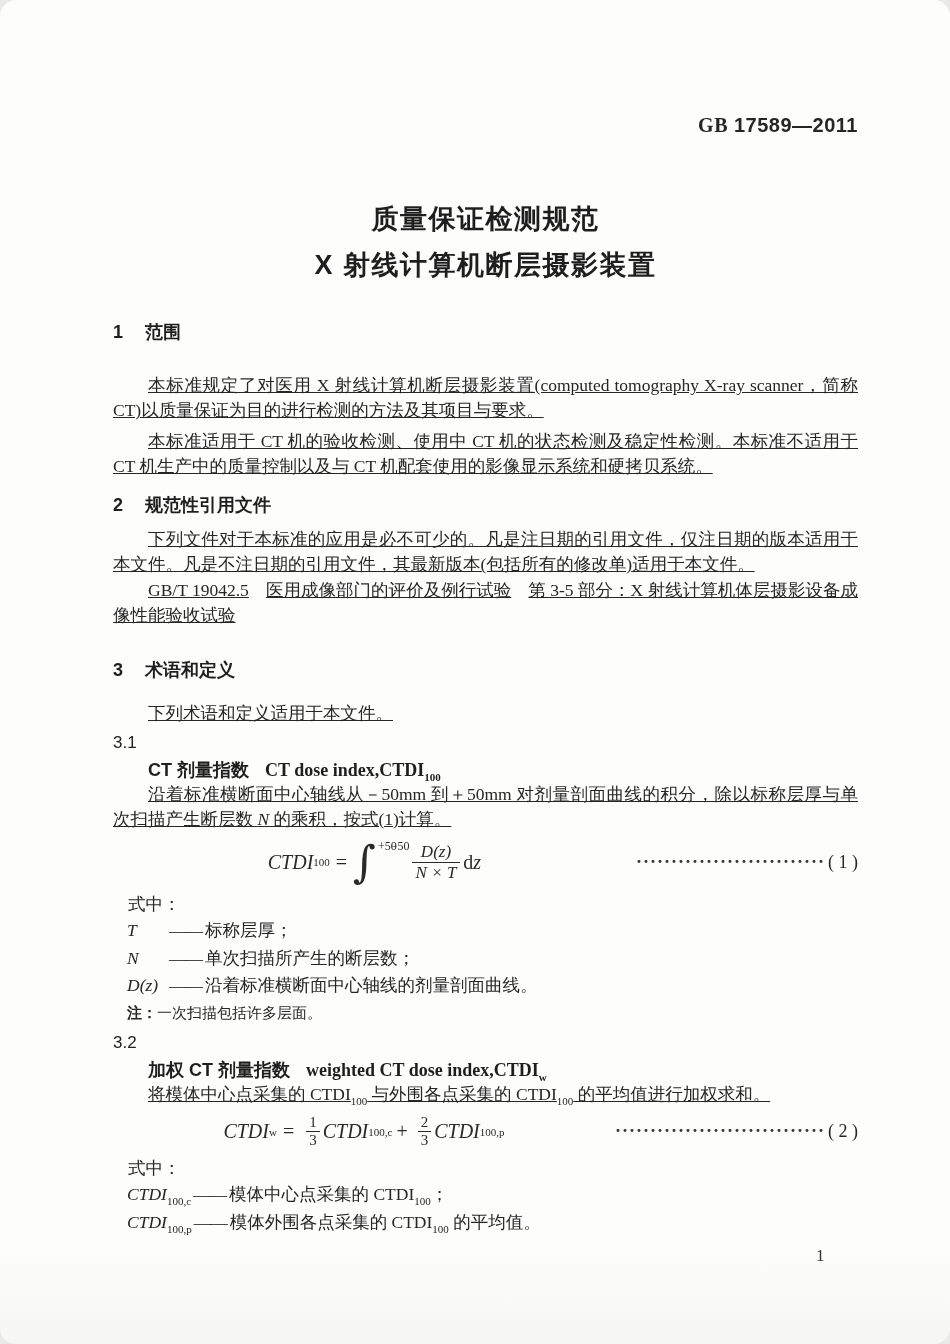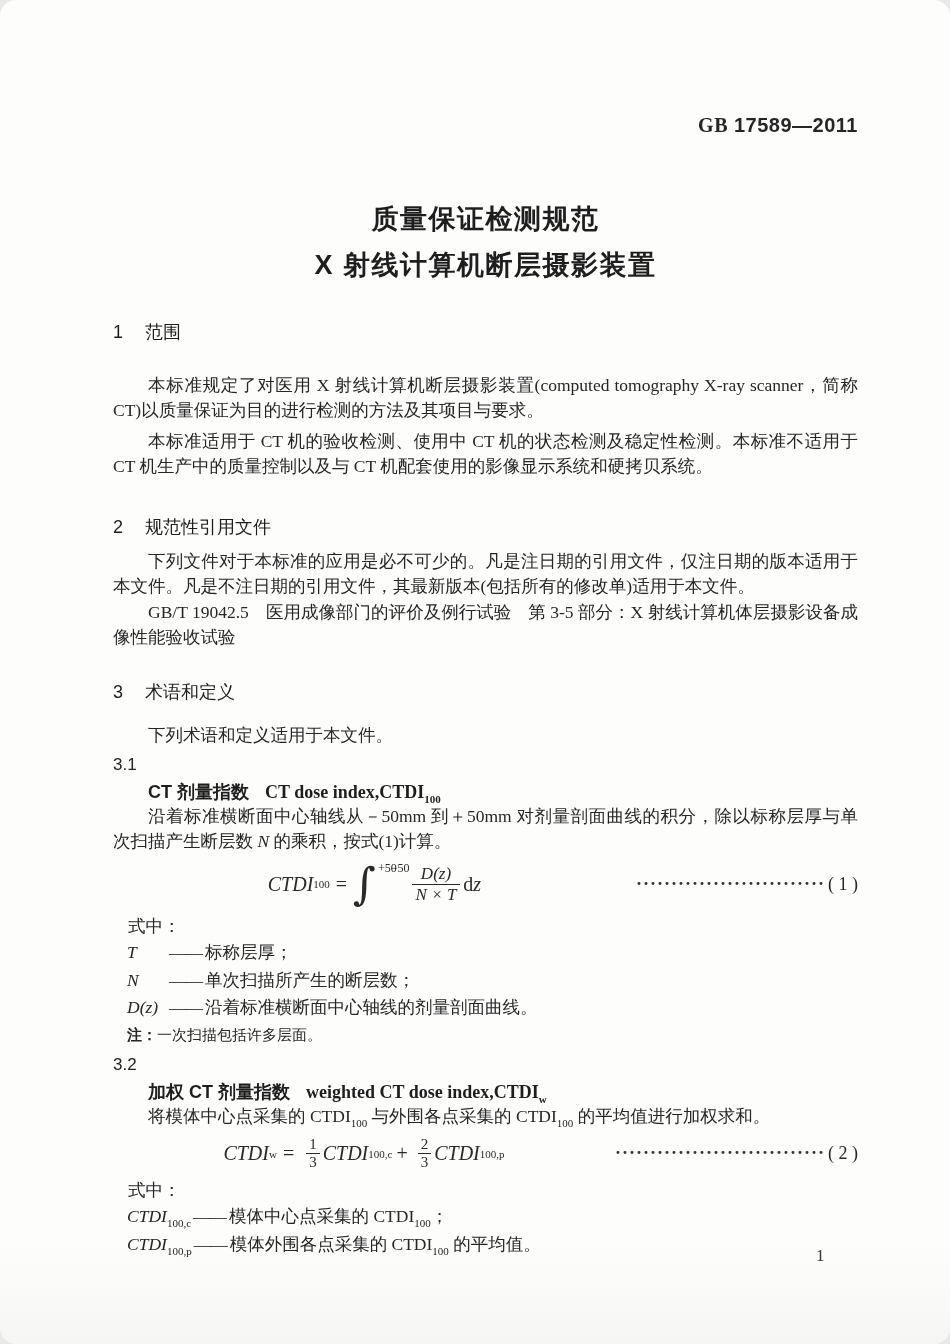--- a/index.html
+++ b/index.html
@@ -37,30 +37,30 @@
     font-family:"Liberation Sans","DejaVu Sans",sans-serif;
     font-weight:700;
     font-size:27px;line-height:46px;
     letter-spacing:1.5px;
     color:#1e1e1e;
   }
 
   
   .h2{
     font-family:"Liberation Sans","DejaVu Sans",sans-serif;
-    font-weight:400;font-size:18px;line-height:25px;color:#1e1e1e;
+    font-weight:700;font-size:18px;line-height:25px;color:#1e1e1e;
   }
   .h2 .h2num{display:inline-block;min-width:32px;}
   #h2-scope{margin-top:32px;}
-  #h2-refs{margin-top:36px;}
+  #h2-refs{margin-top:14px;}
   #h2-terms{margin-top:30px;}
 
   
   .para{font-size:17.5px;line-height:25.3px;margin:0;text-align:justify;}
-  .indent{text-indent:35px;}
+  .indent{text-indent:35px;text-decoration:underline;}
   .mt-first{margin-top:28px;}
   .mt-p{margin-top:5px;}
   .mt-ref{margin-top:9px;}
   .mt-intro{margin-top:18px;}
   .gap-l{margin-left:17px;}
   .it{font-style:italic;font-family:"Liberation Serif","DejaVu Serif",serif;}
 
   
   .tnum{
     font-family:"Liberation Sans","DejaVu Sans",sans-serif;

